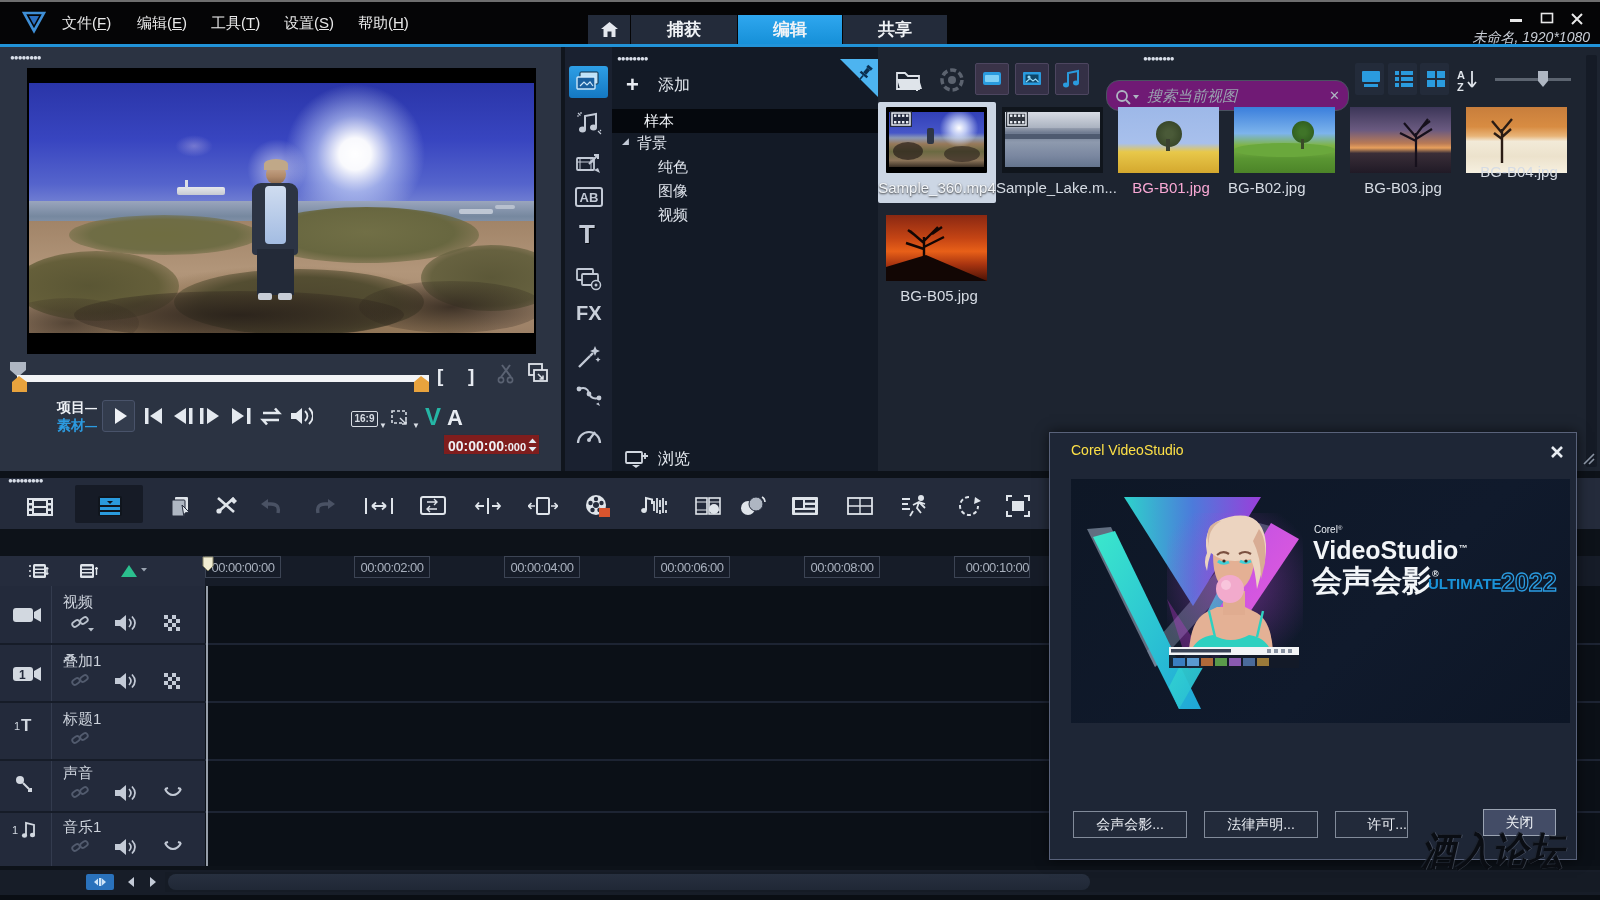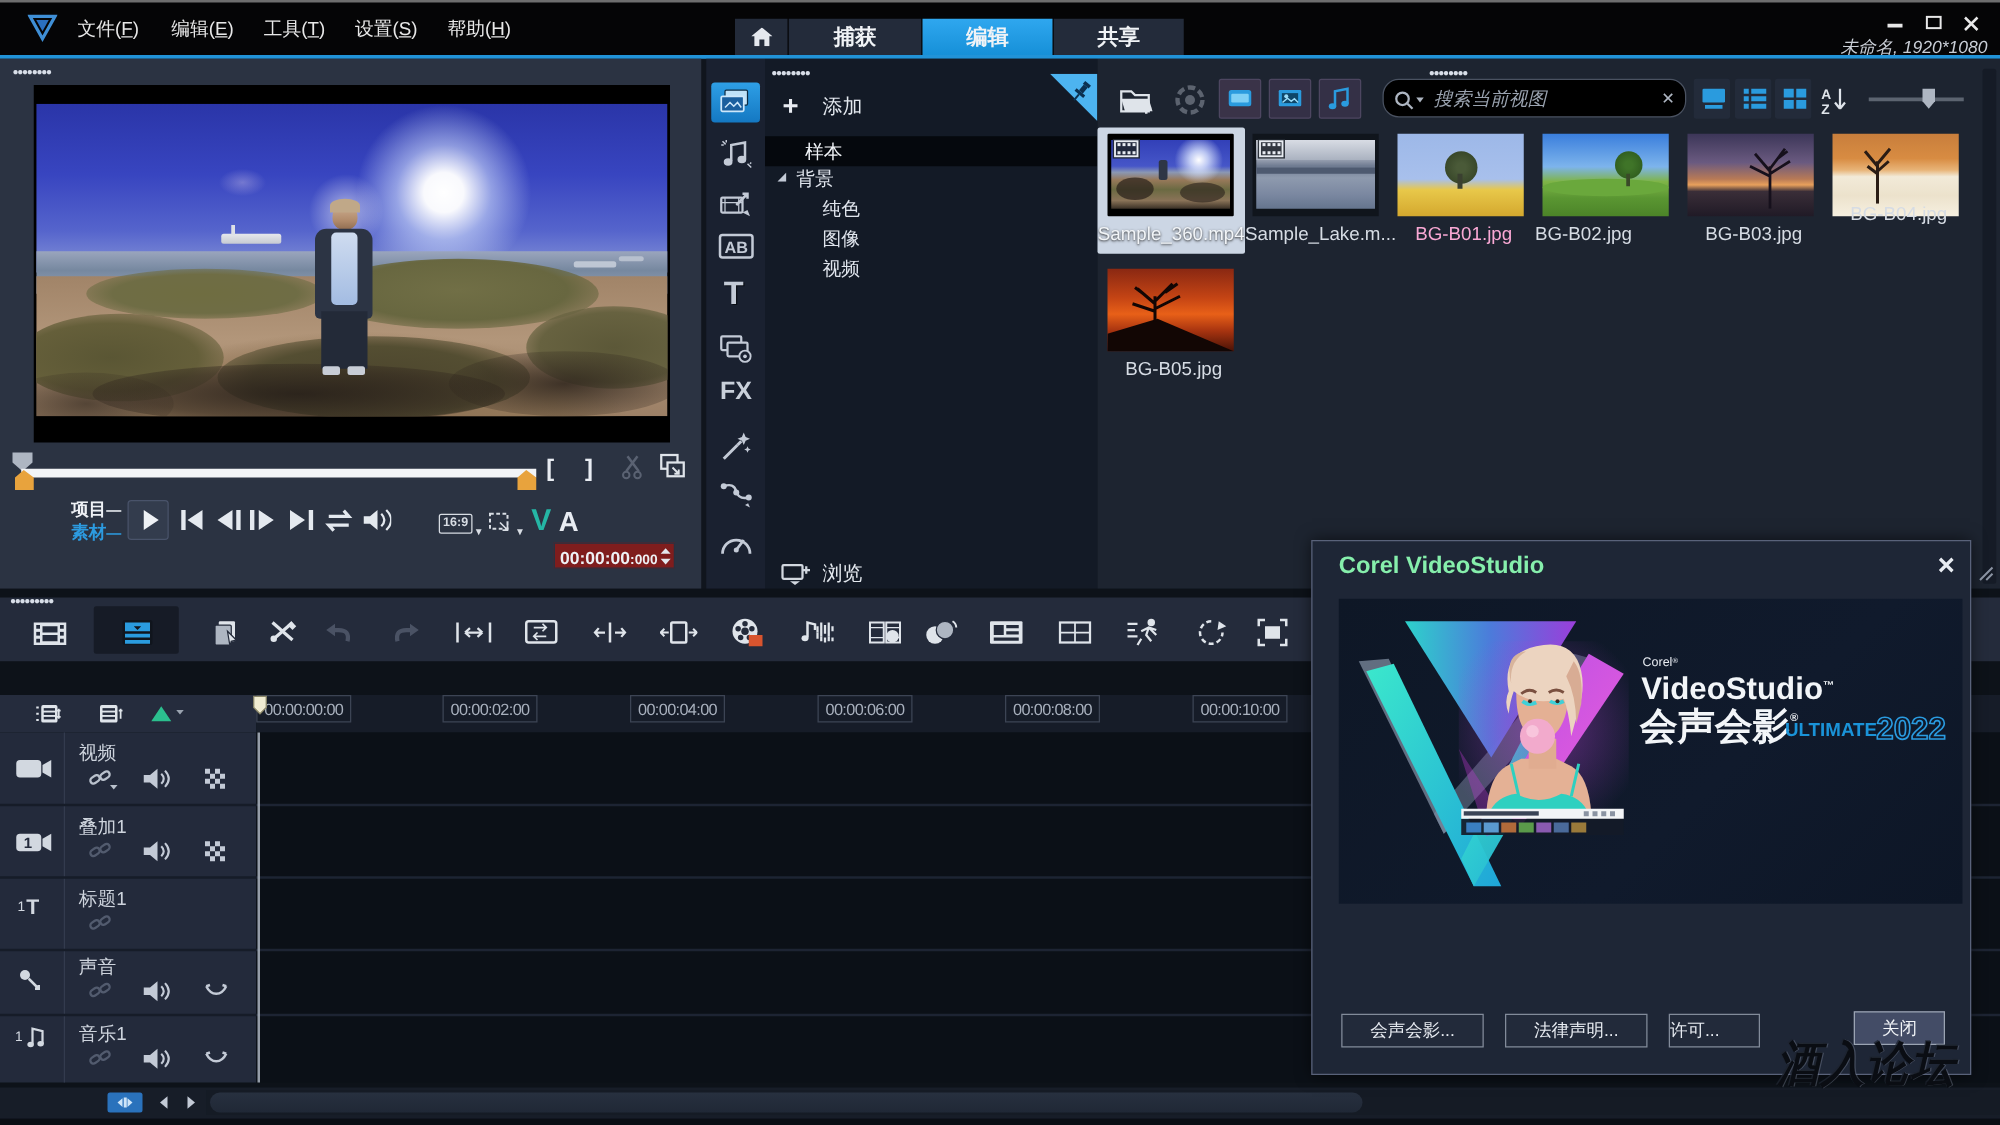--- a/index.html
+++ b/index.html
@@ -272,21 +272,21 @@
         </svg>
     </div>
     <div class="abs" style="left:177px;top:16px;width:34px;height:32px;background:#343046;border:1px solid #4d4660;border-radius:2px">
       <svg width="32" height="30" viewBox="0 0 32 30">
           <path d="M12 21 V9 l10 -2 v12" stroke="#2a9bde" stroke-width="2" fill="none"></path>
           <ellipse cx="10" cy="21" rx="3" ry="2.4" fill="#2a9bde"></ellipse>
           <ellipse cx="20" cy="19" rx="3" ry="2.4" fill="#2a9bde"></ellipse>
         </svg>
     </div>
 
-    <div class="abs" style="left:228px;top:16px;width:243px;height:31px;background:#000000;border:1px solid #4a5261;border-radius:13px">
+    <div class="abs" style="left:228px;top:33px;width:243px;height:31px;background:#701a75;border:1px solid #4a5261;border-radius:13px">
       <svg class="abs" style="left:7px;top:7px" width="26" height="18" viewBox="0 0 26 18">
         <circle cx="8" cy="8" r="5" fill="none" stroke="#aeb6c2" stroke-width="1.8"></circle>
         <path d="M12 12 l4 4" stroke="#aeb6c2" stroke-width="1.8"></path>
         <path d="M19 7 l3 4 l3 -4 Z" fill="#aeb6c2"></path>
       </svg>
       <div class="abs" style="left:40px;top:6px;color:#9aa3b0;font-size:15px;font-style:italic">搜索当前视图</div>
       <div class="abs" style="right:8px;top:7px;color:#aeb6c2;font-size:13px">✕</div>
     </div>
 
     <div class="abs" style="left:477px;top:16px;width:29px;height:32px;background:#232b3a;border-radius:2px">
@@ -544,21 +544,21 @@
         <path d="M9 2 L17 14 H1 Z" fill="#2bbf8e"></path>
         <path d="M21 5 l3 3.5 l3 -3.5 Z" fill="#9aa3b0"></path>
       </svg>
     </path></div>
     <div class="abs" style="left:205px;top:85px;width:1395px;height:30px;background:#161c28">
       <div class="abs" style="left:0;top:0;width:76px;height:22px;border:1px solid #3c4454;color:#a8b0bd;font-size:13px;text-align:center;line-height:21px;letter-spacing:-0.5px">00:00:00:00</div>
       <div class="abs" style="left:149px;top:0;width:76px;height:22px;border:1px solid #3c4454;color:#a8b0bd;font-size:13px;text-align:center;line-height:21px;letter-spacing:-0.5px">00:00:02:00</div>
       <div class="abs" style="left:299px;top:0;width:76px;height:22px;border:1px solid #3c4454;color:#a8b0bd;font-size:13px;text-align:center;line-height:21px;letter-spacing:-0.5px">00:00:04:00</div>
       <div class="abs" style="left:449px;top:0;width:76px;height:22px;border:1px solid #3c4454;color:#a8b0bd;font-size:13px;text-align:center;line-height:21px;letter-spacing:-0.5px">00:00:06:00</div>
       <div class="abs" style="left:599px;top:0;width:76px;height:22px;border:1px solid #3c4454;color:#a8b0bd;font-size:13px;text-align:center;line-height:21px;letter-spacing:-0.5px">00:00:08:00</div>
-      <div class="abs" style="left:749px;top:0;width:76px;height:22px;border:1px solid #3c4454;color:#a8b0bd;font-size:13px;text-align:center;line-height:21px;letter-spacing:-0.5px">00:00:10:00</div>
+      <div class="abs" style="left:749px;top:0;width:76px;height:22px;border:1px solid #3c4454;color:#a8b0bd;font-size:13px;text-align:right;line-height:21px;letter-spacing:-0.5px">00:00:10:00</div>
       <div class="abs" style="left:899px;top:0;width:76px;height:22px;border:1px solid #3c4454;color:#a8b0bd;font-size:13px;text-align:center;line-height:21px;letter-spacing:-0.5px">00:00:12:00</div>
       <div class="abs" style="left:1049px;top:0;width:76px;height:22px;border:1px solid #3c4454;color:#a8b0bd;font-size:13px;text-align:center;line-height:21px;letter-spacing:-0.5px">00:00:14:00</div>
       <svg class="abs" style="left:-4px;top:0" width="14" height="16" viewBox="0 0 14 16">
           <path d="M2 1 h10 v9 l-5 5 l-5 -5 Z" fill="#f0ecd2" stroke="#8a8668" stroke-width="1"></path>
         </svg>
     </div>
 
     <div id="trackhdr" class="abs" style="left:0;top:115px;width:205px;height:280px;background:#232a3b">
       <div class="abs" style="left:51px;top:0;width:1px;height:280px;background:#333b4e"></div>
       <div class="abs" style="left:0;top:57px;width:205px;height:2px;background:#161c28"></div>
@@ -696,21 +696,21 @@
         </svg>
       <svg class="abs" style="left:146px;top:5px" width="14" height="14" viewBox="0 0 14 14">
           <path d="M4 2 l6 5 l-6 5 Z" fill="#c3cad6"></path>
         </svg>
       <div class="abs" style="left:165px;top:2px;width:1435px;height:20px;background:#151b25"></div>
       <div class="abs" style="left:168px;top:4px;width:922px;height:16px;background:linear-gradient(180deg,#27303f,#202836);border-radius:8px"></div>
     </div>
     <div class="abs" style="left:0;top:424px;width:1600px;height:5px;background:#0a0e14"></div>
   </div>
   <div id="dialog">
-    <div class="abs" style="left:21px;top:9px;color:#86efac;font-size:19px;font-weight:bold">Corel VideoStudio</div>
+    <div class="abs" style="left:21px;top:9px;color:#fde047;font-size:14px;font-weight:normal">Corel VideoStudio</div>
     <svg class="abs" style="right:12px;top:12px" width="14" height="14" viewBox="0 0 14 14">
         <path d="M2 2 L12 12 M12 2 L2 12" stroke="#e8ecf2" stroke-width="2.6"></path>
       </svg>
 
     <div class="abs" style="left:21px;top:46px;width:499px;height:244px;background:linear-gradient(135deg,#0e1726 0%,#101a2c 60%,#0d1626 100%);overflow:hidden">
       <svg width="499" height="244" viewBox="0 0 499 244">
         <defs>
           <linearGradient id="tealv" x1="0" y1="0" x2="1" y2="1">
             <stop offset="0" stop-color="#3be8cc"></stop>
               <stop offset="1" stop-color="#1fa6d8"></stop>
@@ -789,21 +789,21 @@
 
         <text x="243" y="54" fill="#e8ecf2" font-size="10" font-family="Liberation Sans">Corel<tspan font-size="6" dy="-3">®</tspan></text>
         <text x="242" y="80" fill="#f2f5f8" font-size="25" font-weight="bold" font-family="Liberation Sans">VideoStudio<tspan font-size="9" dy="-8">™</tspan></text>
         <text x="241" y="112" fill="#f2f5f8" font-size="30" font-weight="bold" font-family="Liberation Sans">会声会影<tspan font-size="9" dy="-14">®</tspan></text>
         <text x="357" y="110" fill="#1a93d8" font-size="15" font-weight="bold" font-family="Liberation Sans">ULTIMATE</text>
         <text x="430" y="112" fill="none" stroke="#2a9be0" stroke-width="1.3" font-size="25" font-weight="bold" font-family="Liberation Sans">2022</text>
       </svg>
     </div>
     <div class="abs" style="left:23px;top:378px;width:114px;height:27px;background:#222a3a;border:1px solid #828b9a;color:#e8ecf2;font-size:14px;text-align:center;line-height:25px">会声会影...</div>
     <div class="abs" style="left:154px;top:378px;width:114px;height:27px;background:#222a3a;border:1px solid #828b9a;color:#e8ecf2;font-size:14px;text-align:center;line-height:25px">法律声明...</div>
-    <div class="abs" style="left:285px;top:378px;width:73px;height:27px;background:#222a3a;border:1px solid #828b9a;color:#e8ecf2;font-size:14px;text-align:left;line-height:25px">许可...</div>
+    <div class="abs" style="left:285px;top:378px;width:73px;height:27px;background:#222a3a;border:1px solid #828b9a;color:#e8ecf2;font-size:14px;text-align:right;line-height:25px">许可...</div>
     <div class="abs" style="left:433px;top:376px;width:73px;height:27px;background:#434c66;border:1px solid #9aa3b2;color:#f2f5f8;font-size:14px;text-align:center;line-height:25px">关闭</div>
   </div>
   <div class="abs" style="left:1582px;top:452px;width:14px;height:14px;z-index:5">
     <svg width="14" height="14" viewBox="0 0 14 14">
         <path d="M12 2 L2 12 M12 7 L7 12" stroke="#8a93a2" stroke-width="1.6"></path>
       </svg>
   </div>
   <div class="abs" style="left:1421px;top:826px;width:185px;height:46px;color:#0a0d13;font-size:38px;font-weight:bold;font-style:italic;letter-spacing:1px;text-shadow:1px 0 0 rgba(140,150,170,0.35), -1px -1px 0 rgba(30,36,48,0.8);z-index:30;transform:scaleX(0.92);transform-origin:left">酒入论坛</div>
 </div>
 

